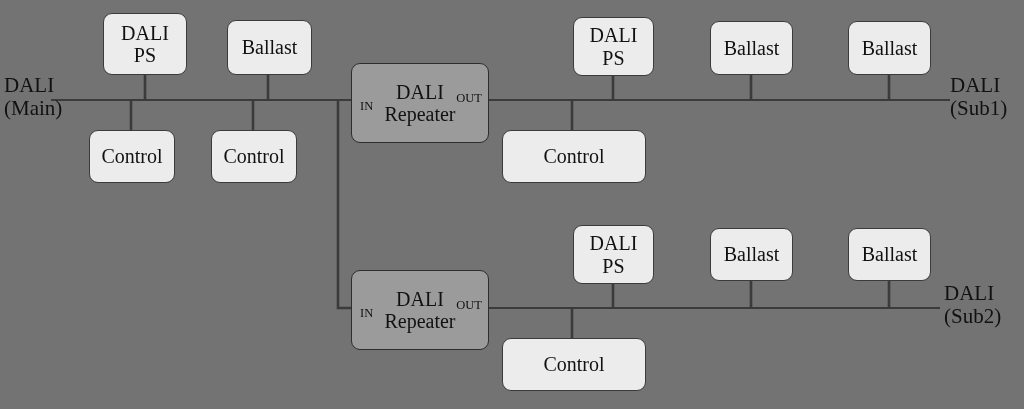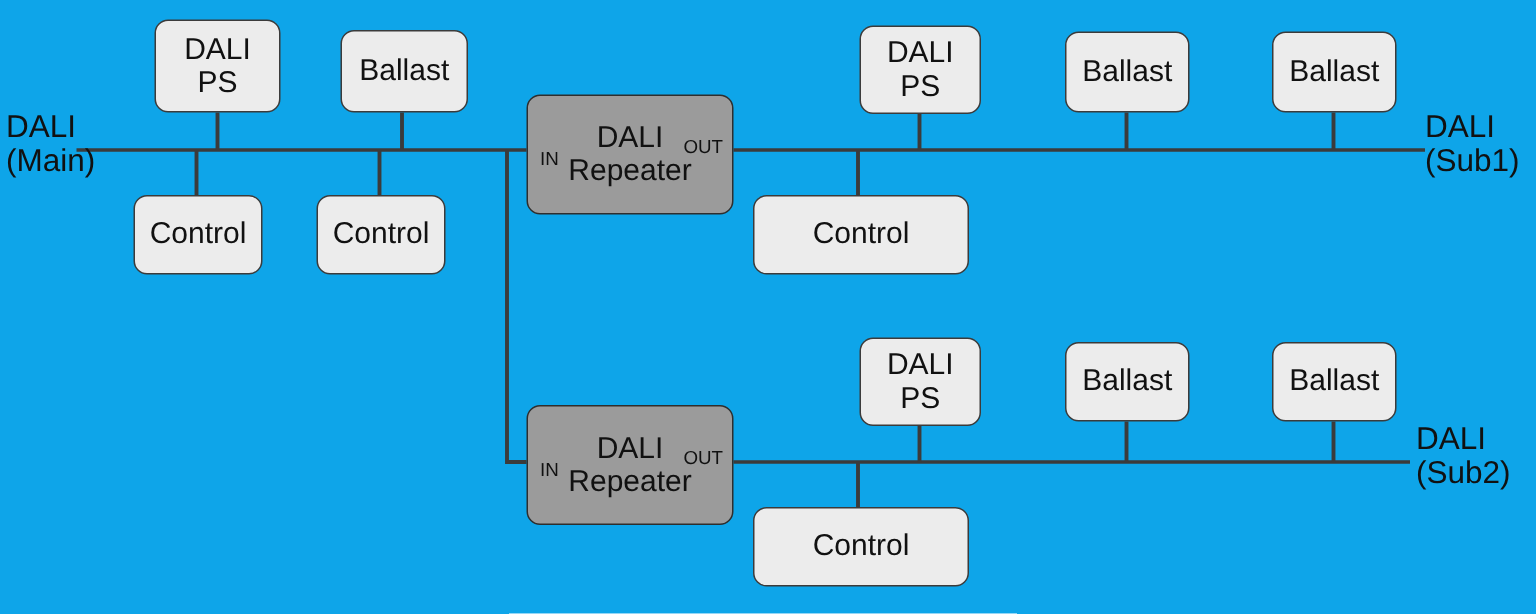--- a/index.html
+++ b/index.html
@@ -4,22 +4,22 @@
 <style>
   html, body {
     margin: 0;
     padding: 0;
     background: #ffffff;
   }
   #diagram-root {
     position: relative;
     width: 1024px;
     height: 409px;
-    background: #0ea5e9;
-    font-family: Liberation Sans, sans-serif;
+    background: #737373;
+    font-family: Liberation Serif, serif;
     overflow: hidden;
   }
   svg.wires {
     position: absolute;
     left: 0;
     top: 0;
     width: 1024px;
     height: 409px;
   }
   .node {

